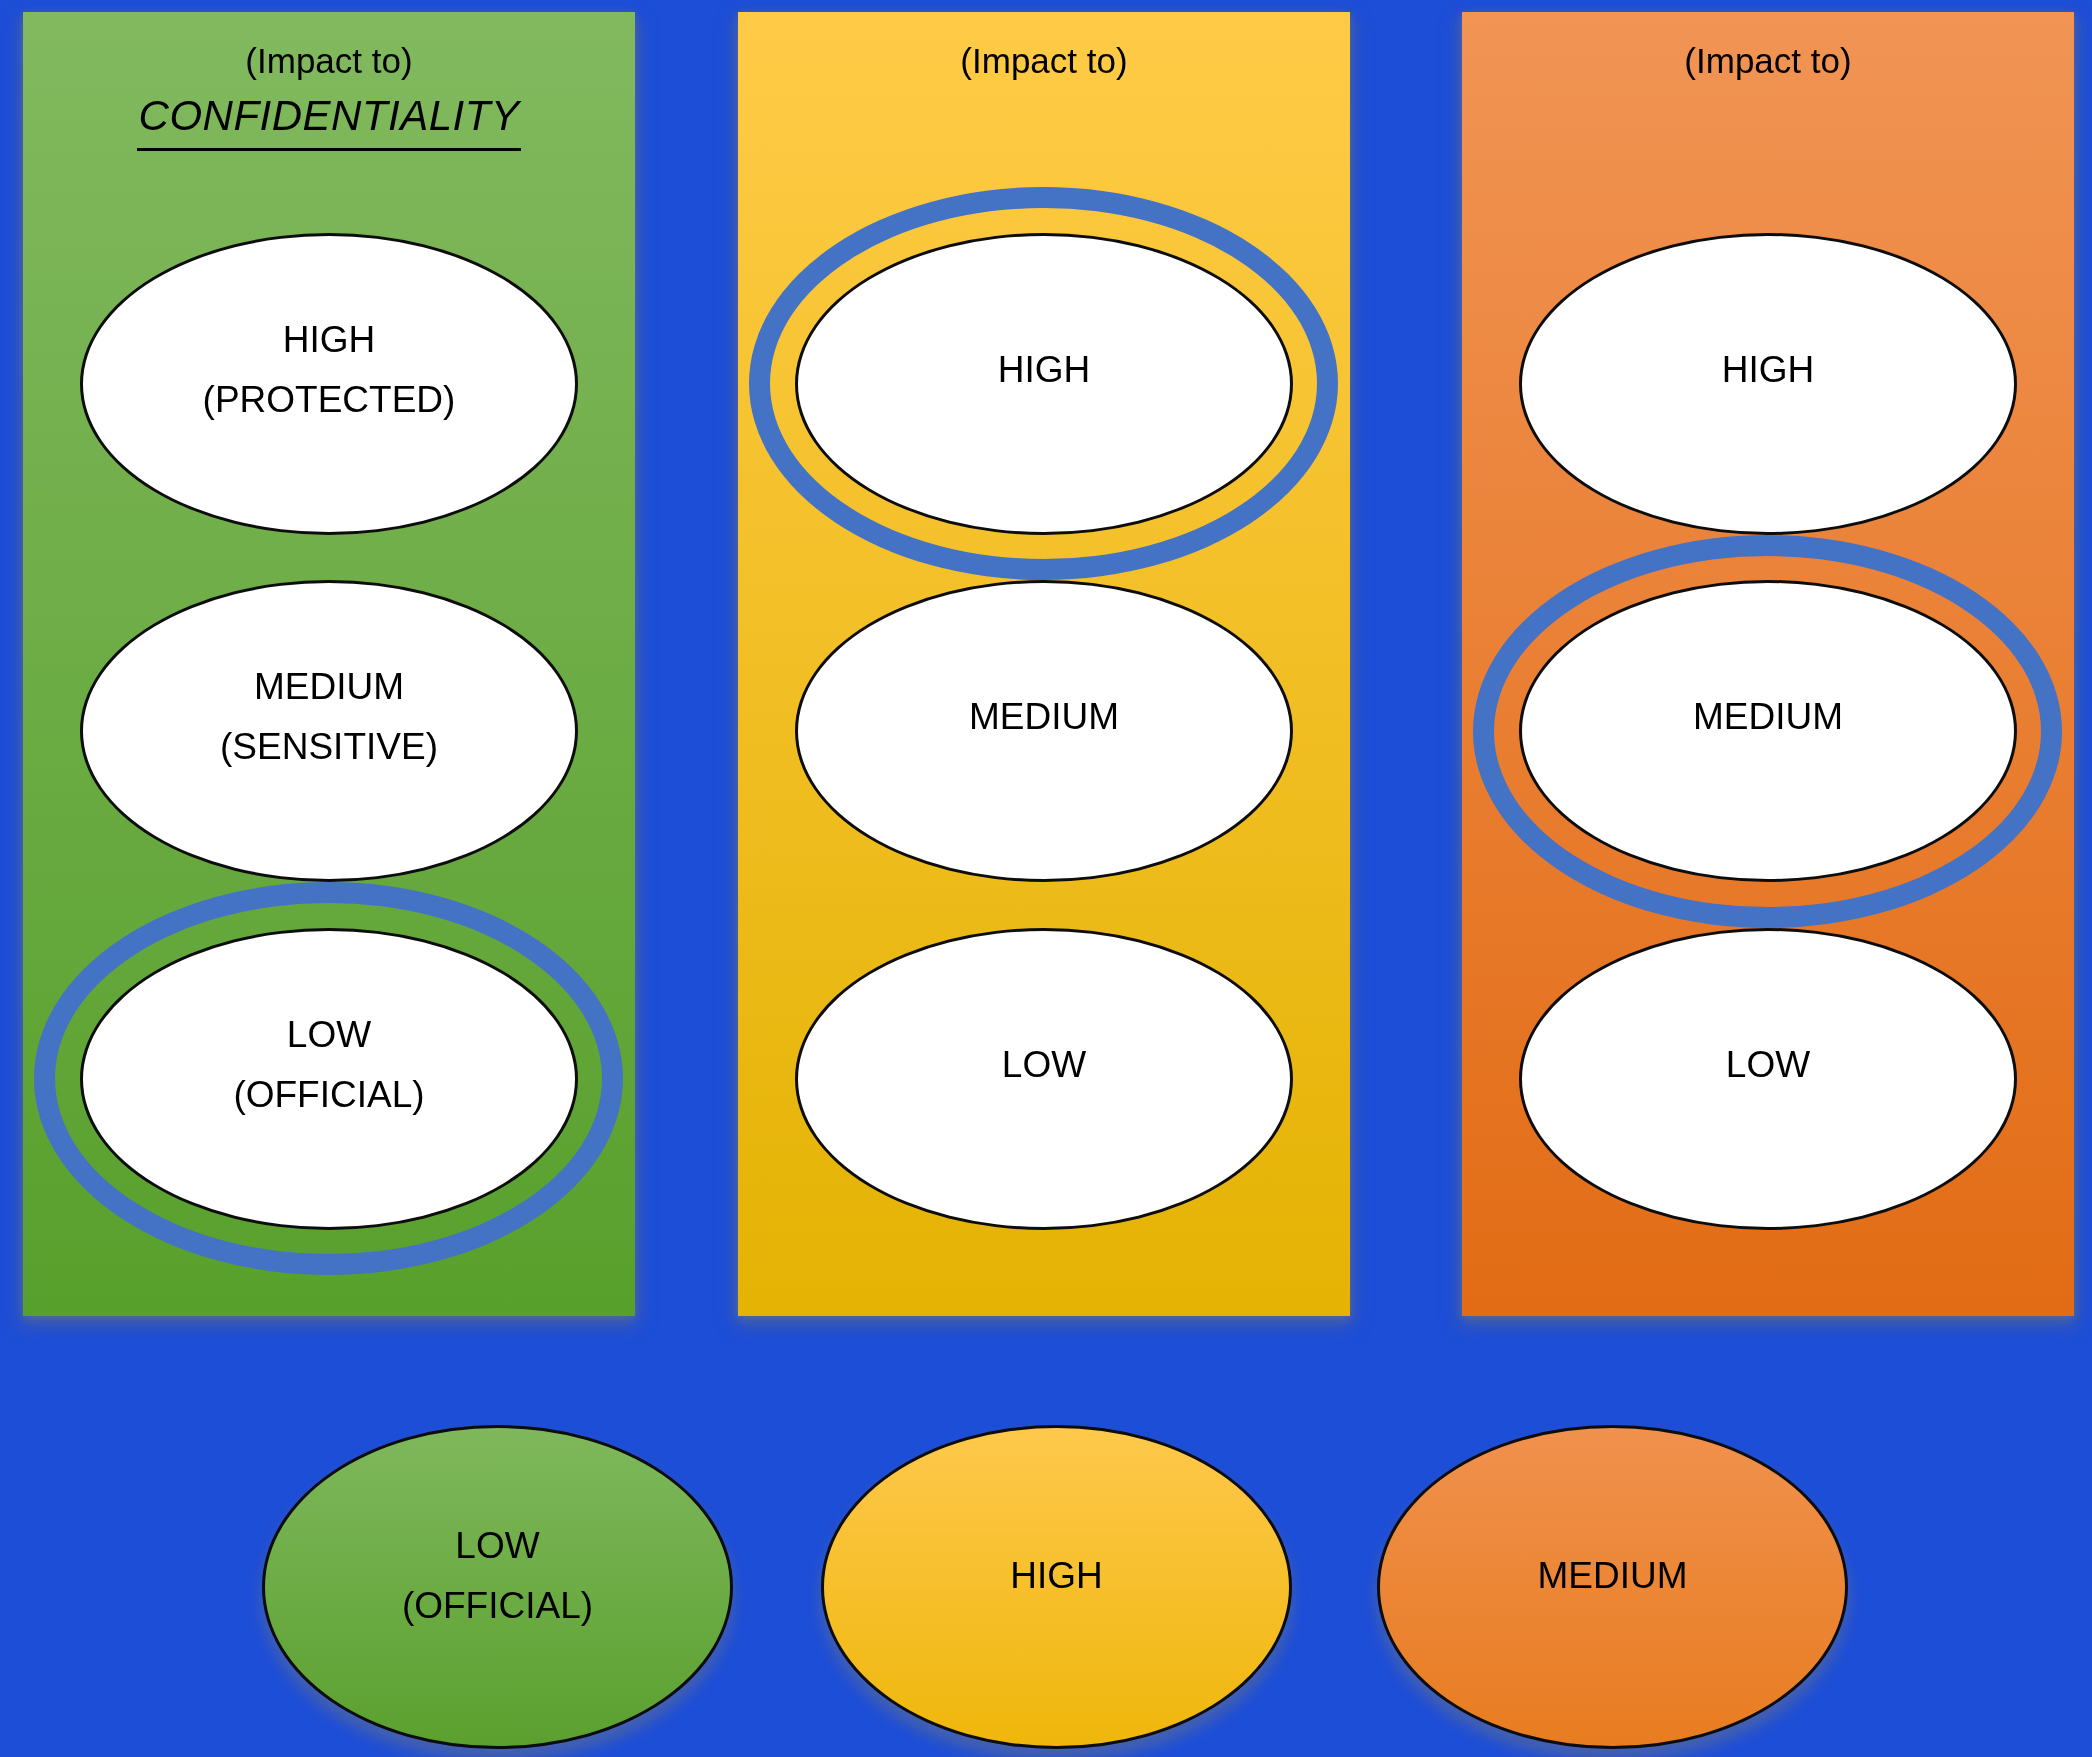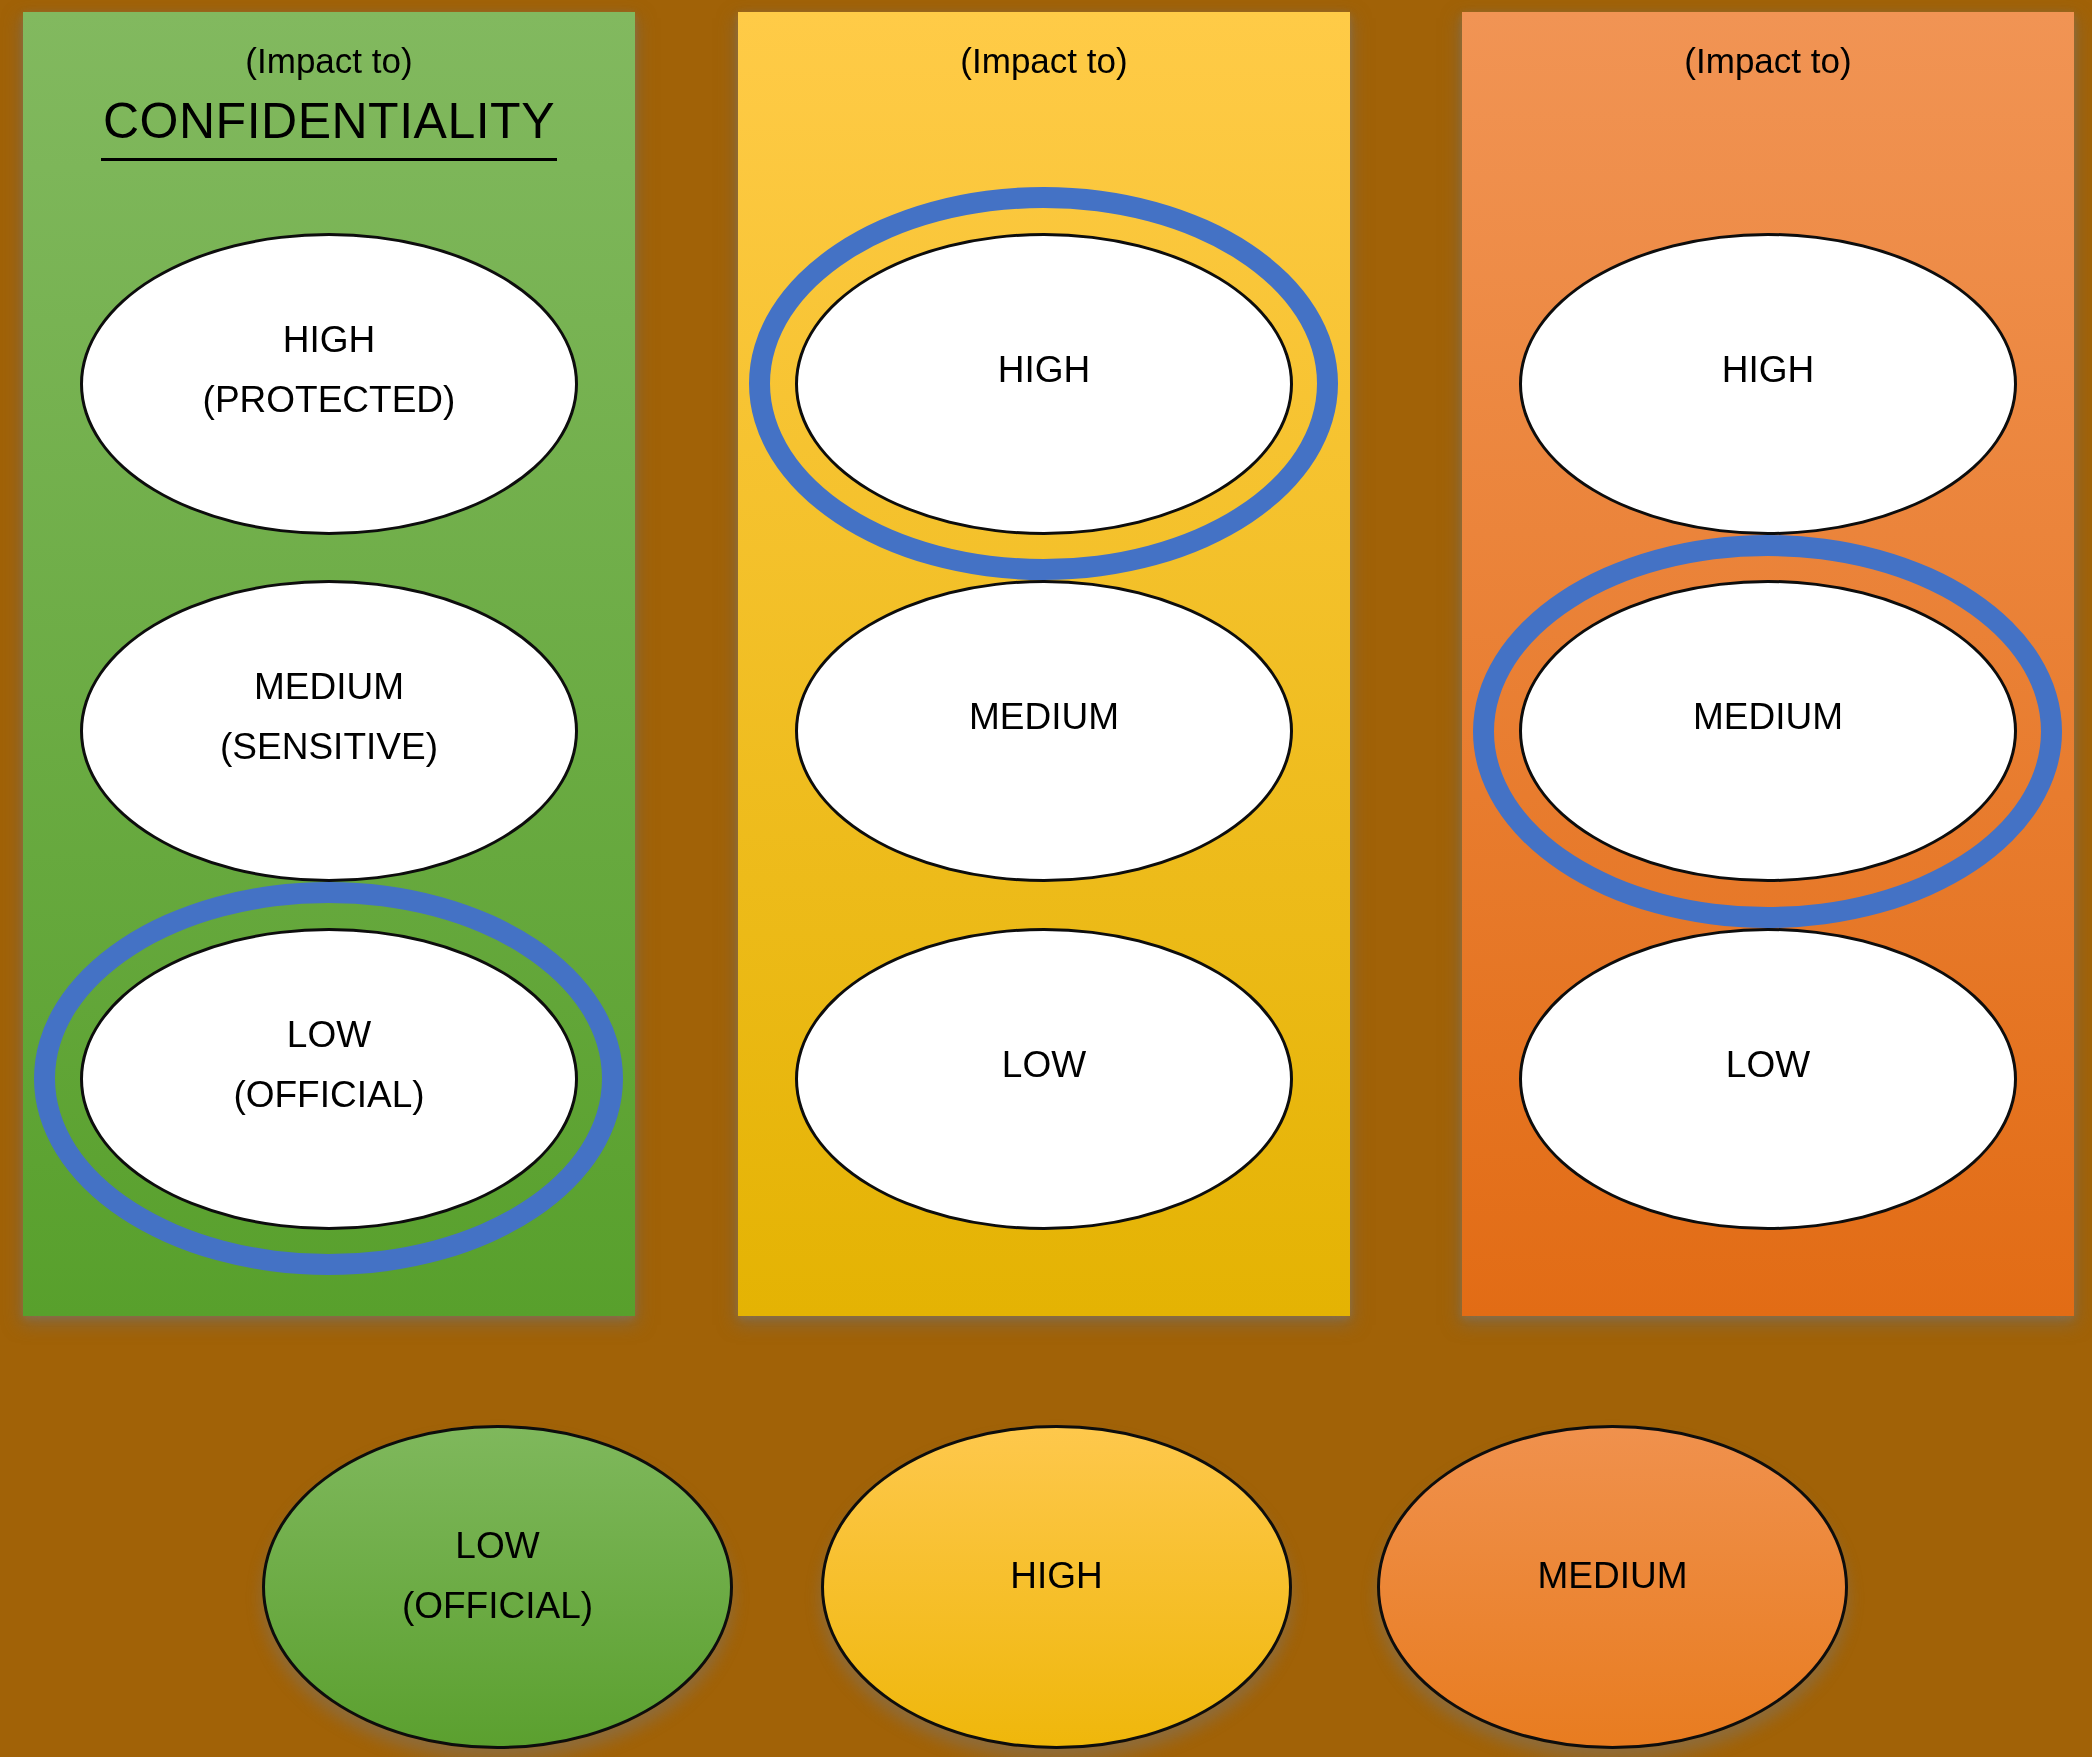--- a/index.html
+++ b/index.html
@@ -5,21 +5,21 @@
   html, body {
     margin: 0;
     padding: 0;
     background: #ffffff;
     font-family: "Liberation Sans", sans-serif;
   }
   .canvas {
     position: relative;
     width: 2092px;
     height: 1757px;
-    background: #a16207;
+    background: #1d4ed8;
     overflow: hidden;
     color: #000;
   }
   .panel {
     position: absolute;
     top: 12px;
     width: 612px;
     height: 1304px;
     box-shadow: 0 7.3px 16.4px 1.8px rgba(110,110,110,0.50), 0 1.8px 7.3px rgba(140,140,140,0.35);
   }
@@ -34,24 +34,25 @@
     width: 100%;
     text-align: center;
     line-height: 1.25;
   }
   .impact-to {
     font-size: 35px;
     margin-bottom: 7.3px;
   }
   .panel-title {
     display: inline-block;
-    font-size: 50px;
+    font-size: 42px;
     border-bottom: 3.7px solid #000;
     padding: 0 1.8px 4.6px 1.8px;
     letter-spacing: 0.5px;
+    font-style: italic;
   }
 
   .level-ellipse {
     position: absolute;
     left: 57px;
     width: 498px;
     height: 302px;
     background: #ffffff;
     border: 3.7px solid #0d0d0d;
     border-radius: 50%;

